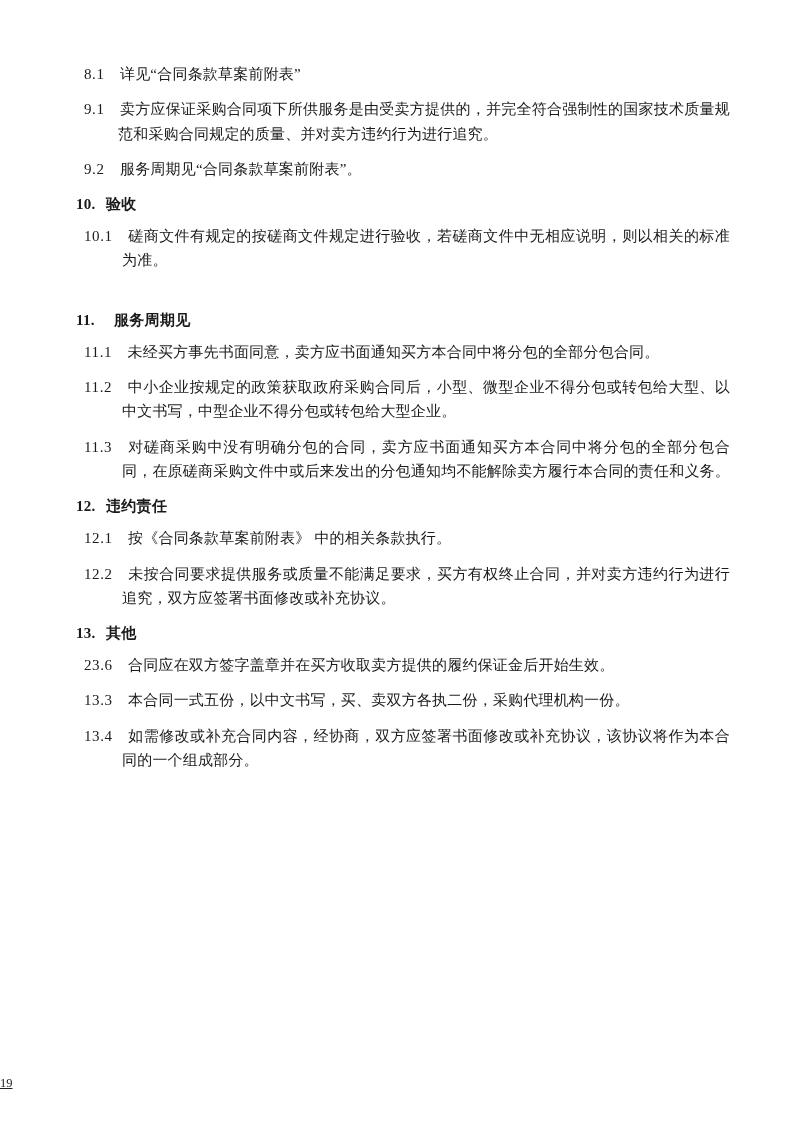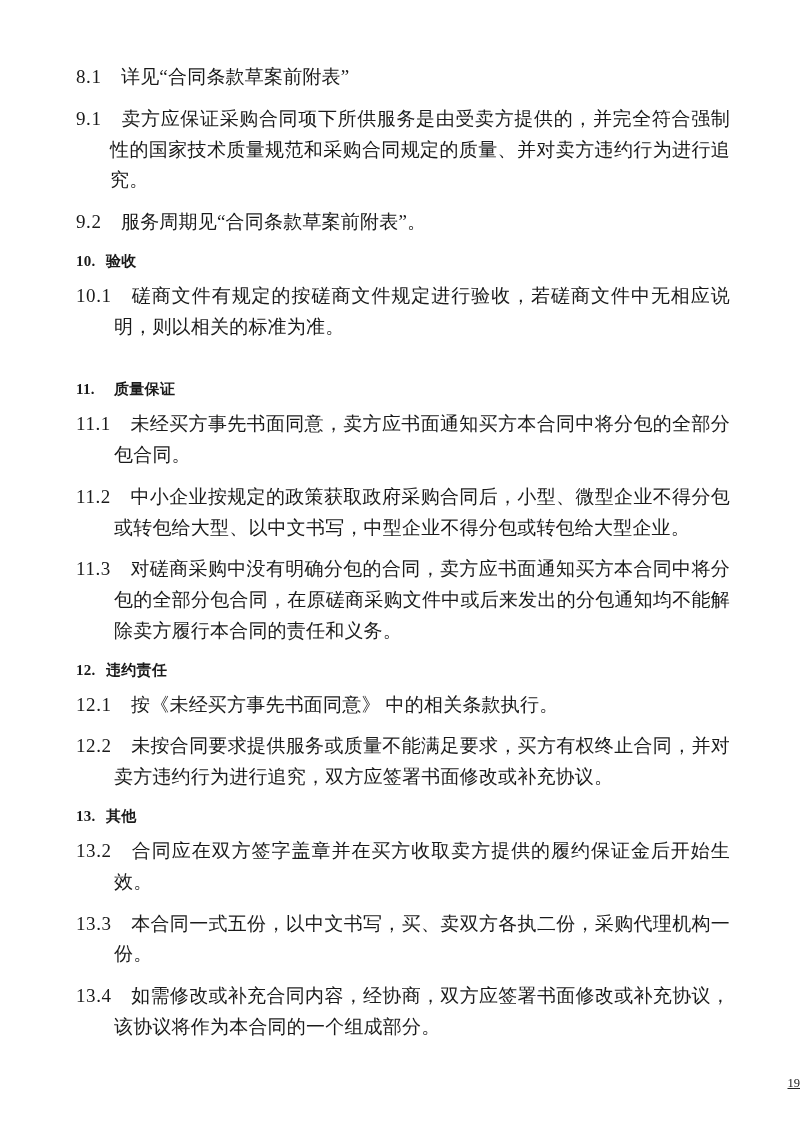--- a/index.html
+++ b/index.html
@@ -20,23 +20,23 @@
     height: 1131px;
     box-sizing: border-box;
     padding: 62px 70px 40px 72px;
     position: relative;
     background: #ffffff;
   }
   .content {
     width: 100%;
   }
   .para {
-    font-size: 19px;
+    font-size: 15px;
     line-height: 1.62;
-    margin: 0 0 11px 4px;
+    margin: 0 0 11px 12px;
     text-align: justify;
     letter-spacing: 0.2px;
   }
   .para .num {
     display: inline;
     letter-spacing: 0.6px;
   }
   .para .body {
     display: inline;
   }
@@ -61,43 +61,43 @@
   }
   .heading.wide .hnum {
     min-width: 38px;
     margin-top: 25px;
   }
   .footer {
     position: absolute;
     left: 0;
     right: 0;
     bottom: 40px;
-    text-align: right;
+    text-align: left;
     font-size: 12.5px;
     color: #222;
     font-family: "Liberation Serif", serif;
     text-decoration: underline;
   }
 </style>
 </head>
 <body>
 
 <div class="page">
   <div class="content" id="doc-body">
       <div class="para indent-hang"><span class="num">8.1</span>  <span class="body">详见“合同条款草案前附表”</span></div>
       <div class="para indent-hang"><span class="num">9.1</span>  <span class="body">卖方应保证采购合同项下所供服务是由受卖方提供的，并完全符合强制性的国家技术质量规范和采购合同规定的质量、并对卖方违约行为进行追究。</span></div>
       <div class="para indent-hang"><span class="num">9.2</span>  <span class="body">服务周期见“合同条款草案前附表”。</span></div>
       <div class="heading"><span class="hnum">10.</span><span>验收</span></div>
       <div class="para indent-hang wide"><span class="num">10.1</span>  <span class="body">磋商文件有规定的按磋商文件规定进行验收，若磋商文件中无相应说明，则以相关的标准为准。</span></div>
-      <div class="heading wide"><span class="hnum">11.</span><span>质量保证</span></div>
+      <div class="heading wide"><span class="hnum">11.</span><span>服务周期见</span></div>
       <div class="para indent-hang wide"><span class="num">11.1</span>  <span class="body">未经买方事先书面同意，卖方应书面通知买方本合同中将分包的全部分包合同。</span></div>
       <div class="para indent-hang wide"><span class="num">11.2</span>  <span class="body">中小企业按规定的政策获取政府采购合同后，小型、微型企业不得分包或转包给大型、以中文书写，中型企业不得分包或转包给大型企业。</span></div>
       <div class="para indent-hang wide"><span class="num">11.3</span>  <span class="body">对磋商采购中没有明确分包的合同，卖方应书面通知买方本合同中将分包的全部分包合同，在原磋商采购文件中或后来发出的分包通知均不能解除卖方履行本合同的责任和义务。</span></div>
       <div class="heading"><span class="hnum">12.</span><span>违约责任</span></div>
-      <div class="para indent-hang wide"><span class="num">12.1</span>  <span class="body">按《未经买方事先书面同意》 中的相关条款执行。</span></div>
+      <div class="para indent-hang wide"><span class="num">12.1</span>  <span class="body">按《合同条款草案前附表》 中的相关条款执行。</span></div>
       <div class="para indent-hang wide"><span class="num">12.2</span>  <span class="body">未按合同要求提供服务或质量不能满足要求，买方有权终止合同，并对卖方违约行为进行追究，双方应签署书面修改或补充协议。</span></div>
       <div class="heading"><span class="hnum">13.</span><span>其他</span></div>
-      <div class="para indent-hang wide"><span class="num">13.2</span>  <span class="body">合同应在双方签字盖章并在买方收取卖方提供的履约保证金后开始生效。</span></div>
+      <div class="para indent-hang wide"><span class="num">23.6</span>  <span class="body">合同应在双方签字盖章并在买方收取卖方提供的履约保证金后开始生效。</span></div>
       <div class="para indent-hang wide"><span class="num">13.3</span>  <span class="body">本合同一式五份，以中文书写，买、卖双方各执二份，采购代理机构一份。</span></div>
       <div class="para indent-hang wide"><span class="num">13.4</span>  <span class="body">如需修改或补充合同内容，经协商，双方应签署书面修改或补充协议，该协议将作为本合同的一个组成部分。</span></div>
     </div>
   <div class="footer">19</div>
 </div>
 
 </body></html>

